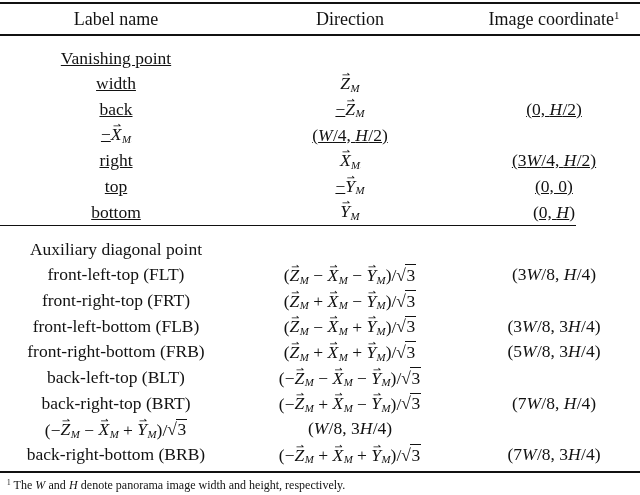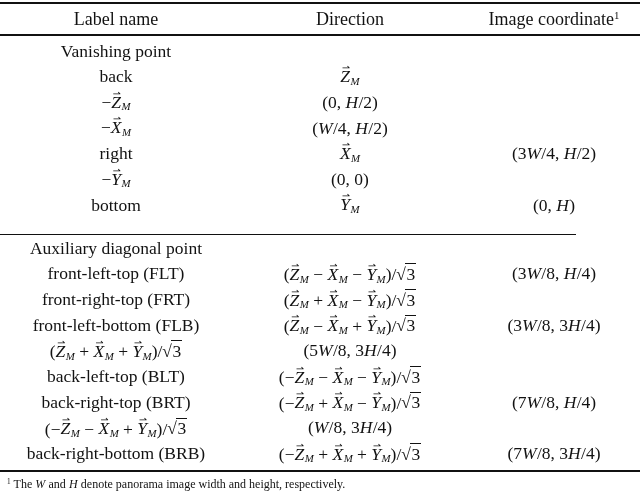--- a/index.html
+++ b/index.html
@@ -15,22 +15,22 @@
   .rule.medium{height:1.6px;}
   .row{
     display:grid;
     grid-template-columns:232px 236px 172px;
     align-items:center;
   }
   .row.header{height:30px;font-size:18px;}
   .trow{height:25.7px;font-size:17.5px;}
   .cell{text-align:center;white-space:nowrap;line-height:1;}
   .section{box-sizing:border-box;}
-  .section.s0{padding-top:3px;}
-  .section.s1{border-top:1.3px solid #111;margin-top:16px;}
+  .section.s0{padding-top:10px;text-decoration:underline;}
+  .section.s1{padding-top:10px;border-top:1.3px solid #111;margin-top:0;}
   sup.fnmark{font-size:0.6em;vertical-align:0.55em;line-height:0;}
   
   .math .vl{position:relative;display:inline-block;font-style:italic;line-height:1;}
   .math .ar{
     position:absolute;left:55%;top:-0.52em;transform:translateX(-50%);
     font-size:0.55em;font-style:normal;line-height:1;
     font-family:"DejaVu Sans",sans-serif;
   }
   .math sub.vs{font-style:italic;font-size:0.62em;vertical-align:-0.25em;margin-left:0.5px;letter-spacing:0;}
   .math i.mv{font-style:italic;letter-spacing:0.3px;}
@@ -62,37 +62,39 @@
   <div class="rule medium"></div>
 
   <div id="table-body">
       <div class="section s0">
         <div class="row trow">
           <div class="cell">Vanishing point</div>
           <div class="cell"></div>
           <div class="cell"></div>
         </div>
         <div class="row trow">
-          <div class="cell">back</div>
+          <div class="cell">width</div>
           <div class="cell math"><span class="vl">Z<span class="ar">⇀</span></span><sub class="vs">M</sub></div>
         </div>
         <div class="row trow">
+          <div class="cell">back</div>
           <div class="cell math">−<span class="vl">Z<span class="ar">⇀</span></span><sub class="vs">M</sub></div>
           <div class="cell math">(0, <i class="mv">H</i>/2)</div>
         </div>
         <div class="row trow">
           <div class="cell math">−<span class="vl">X<span class="ar">⇀</span></span><sub class="vs">M</sub></div>
           <div class="cell math">(<i class="mv">W</i>/4, <i class="mv">H</i>/2)</div>
         </div>
         <div class="row trow">
           <div class="cell">right</div>
           <div class="cell math"><span class="vl">X<span class="ar">⇀</span></span><sub class="vs">M</sub></div>
           <div class="cell math">(3<i class="mv">W</i>/4, <i class="mv">H</i>/2)</div>
         </div>
         <div class="row trow">
+          <div class="cell">top</div>
           <div class="cell math">−<span class="vl">Y<span class="ar">⇀</span></span><sub class="vs">M</sub></div>
           <div class="cell math">(0, 0)</div>
         </div>
         <div class="row trow">
           <div class="cell">bottom</div>
           <div class="cell math"><span class="vl">Y<span class="ar">⇀</span></span><sub class="vs">M</sub></div>
           <div class="cell math">(0, <i class="mv">H</i>)</div>
         </div>
       </div>
       <div class="section s1">
@@ -109,20 +111,21 @@
         <div class="row trow">
           <div class="cell">front-right-top (FRT)</div>
           <div class="cell math">(<span class="vl">Z<span class="ar">⇀</span></span><sub class="vs">M</sub> + <span class="vl">X<span class="ar">⇀</span></span><sub class="vs">M</sub> − <span class="vl">Y<span class="ar">⇀</span></span><sub class="vs">M</sub>)/<span class="sqrt">√<span class="rad">3</span></span></div>
         </div>
         <div class="row trow">
           <div class="cell">front-left-bottom (FLB)</div>
           <div class="cell math">(<span class="vl">Z<span class="ar">⇀</span></span><sub class="vs">M</sub> − <span class="vl">X<span class="ar">⇀</span></span><sub class="vs">M</sub> + <span class="vl">Y<span class="ar">⇀</span></span><sub class="vs">M</sub>)/<span class="sqrt">√<span class="rad">3</span></span></div>
           <div class="cell math">(3<i class="mv">W</i>/8, 3<i class="mv">H</i>/4)</div>
         </div>
         <div class="row trow">
+          <div class="cell">front-right-bottom (FRB)</div>
           <div class="cell math">(<span class="vl">Z<span class="ar">⇀</span></span><sub class="vs">M</sub> + <span class="vl">X<span class="ar">⇀</span></span><sub class="vs">M</sub> + <span class="vl">Y<span class="ar">⇀</span></span><sub class="vs">M</sub>)/<span class="sqrt">√<span class="rad">3</span></span></div>
           <div class="cell math">(5<i class="mv">W</i>/8, 3<i class="mv">H</i>/4)</div>
         </div>
         <div class="row trow">
           <div class="cell">back-left-top (BLT)</div>
           <div class="cell math">(−<span class="vl">Z<span class="ar">⇀</span></span><sub class="vs">M</sub> − <span class="vl">X<span class="ar">⇀</span></span><sub class="vs">M</sub> − <span class="vl">Y<span class="ar">⇀</span></span><sub class="vs">M</sub>)/<span class="sqrt">√<span class="rad">3</span></span></div>
         </div>
         <div class="row trow">
           <div class="cell">back-right-top (BRT)</div>
           <div class="cell math">(−<span class="vl">Z<span class="ar">⇀</span></span><sub class="vs">M</sub> + <span class="vl">X<span class="ar">⇀</span></span><sub class="vs">M</sub> − <span class="vl">Y<span class="ar">⇀</span></span><sub class="vs">M</sub>)/<span class="sqrt">√<span class="rad">3</span></span></div>

